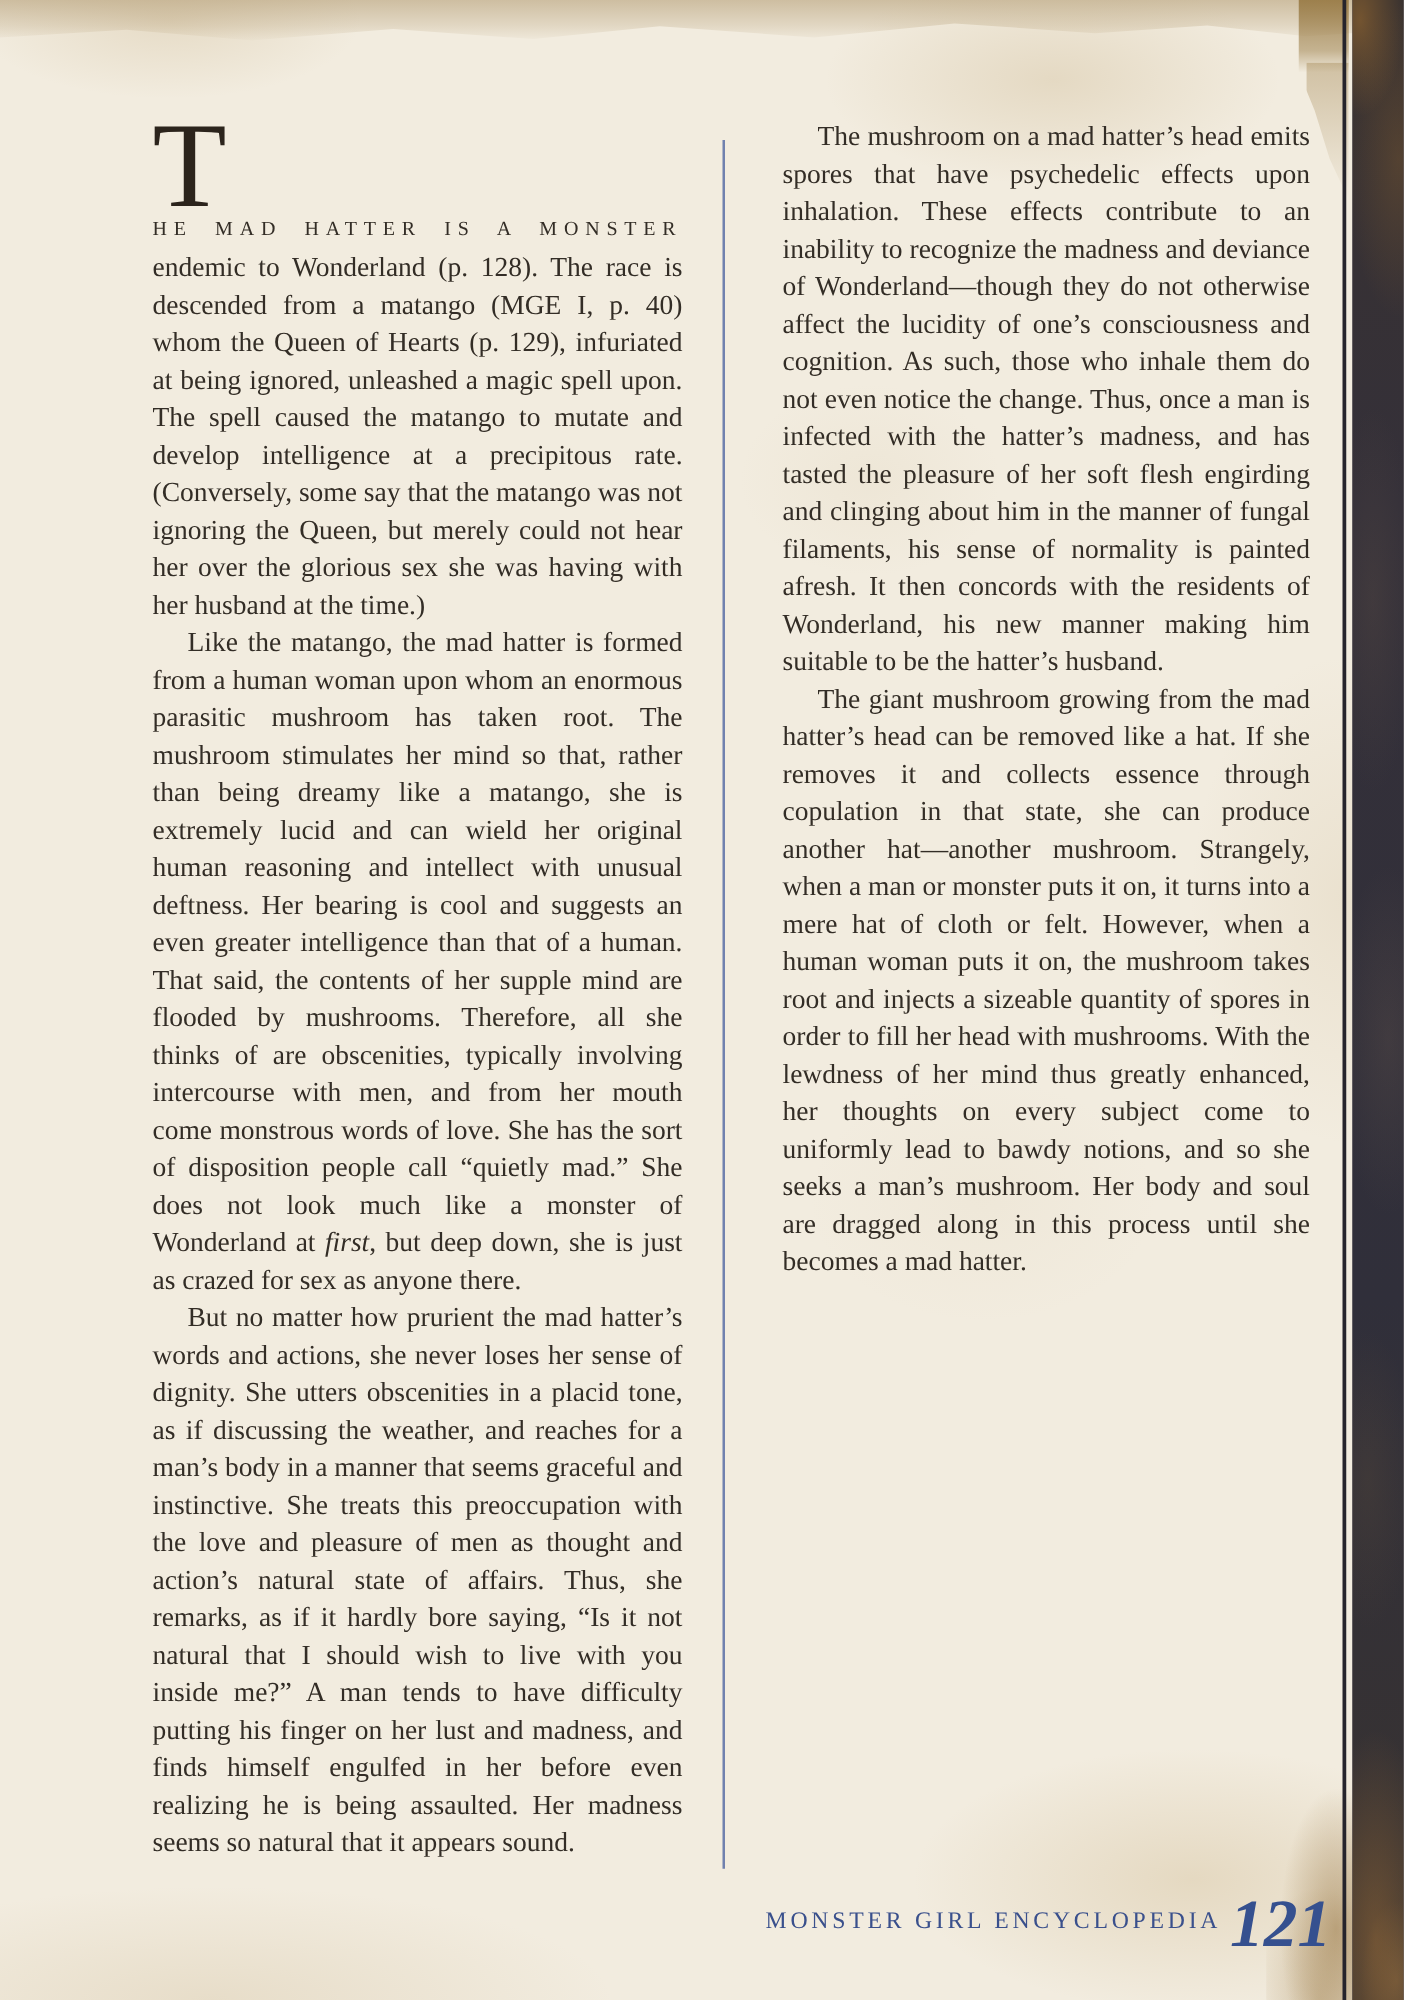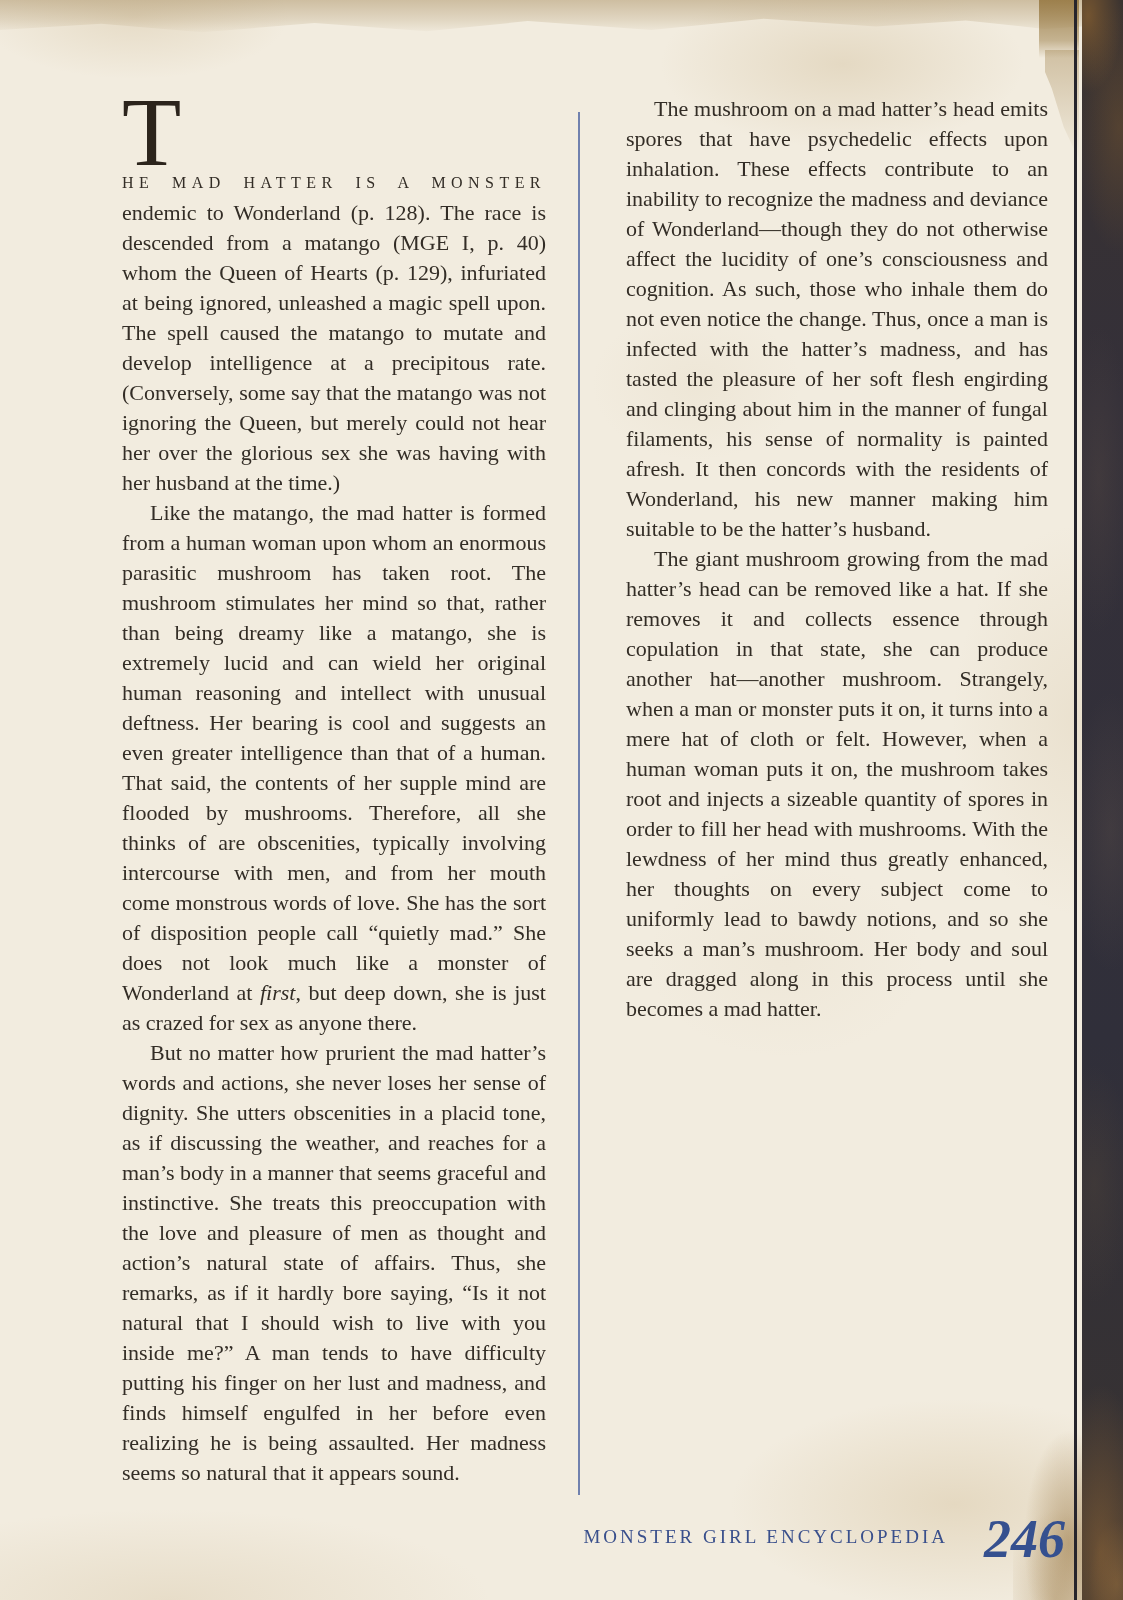--- a/index.html
+++ b/index.html
@@ -85,21 +85,21 @@
     word-spacing: 0.22em;
     white-space: nowrap;
   }
   .divider {
     position: absolute; left: 578px; top: 112px;
     width: 2px; height: 1383px;
     background: #5b6ea6; opacity: 0.85;
   }
   .footer {
     position: absolute; right: 58px; top: 1508px;
-    display: flex; align-items: center; gap: 36px;
+    display: flex; align-items: center; gap: 7px;
   }
   .footer-title {
     font-size: 19px; letter-spacing: 3px;
     color: #3a508c;
     padding-bottom: 4px;
   }
   .footer-number {
     font-size: 54px; font-style: italic; font-weight: 600;
     color: #35508f;
     font-family: "Liberation Serif", "DejaVu Serif", serif;
@@ -124,19 +124,19 @@
 
   <div class="divider"></div>
 
   <div class="column column-right">
     <p class="para indent">The mushroom on a mad hatter’s head emits spores that have psychedelic effects upon inhalation. These effects contribute to an inability to recognize the madness and deviance of Wonderland—though they do not otherwise affect the lucidity of one’s consciousness and cognition. As such, those who inhale them do not even notice the change. Thus, once a man is infected with the hatter’s madness, and has tasted the pleasure of her soft flesh engirding and clinging about him in the manner of fungal filaments, his sense of normality is painted afresh. It then concords with the residents of Wonderland, his new manner making him suitable to be the hatter’s husband.</p>
     <p class="para indent">The giant mushroom growing from the mad hatter’s head can be removed like a hat. If she removes it and collects essence through copulation in that state, she can produce another hat—another mushroom. Strangely, when a man or monster puts it on, it turns into a mere hat of cloth or felt. However, when a human woman puts it on, the mushroom takes root and injects a sizeable quantity of spores in order to fill her head with mushrooms. With the lewdness of her mind thus greatly enhanced, her thoughts on every subject come to uniformly lead to bawdy notions, and so she seeks a man’s mushroom. Her body and soul are dragged along in this process until she becomes a mad hatter.</p>
   </div>
 
   <div class="footer">
     <span class="footer-title">MONSTER GIRL ENCYCLOPEDIA</span>
-    <span class="footer-number">246</span>
+    <span class="footer-number">121</span>
   </div>
 
   <div class="edge-line"></div>
   <div class="edge-strip"></div>
 
 </div>
 
 </body></html>

